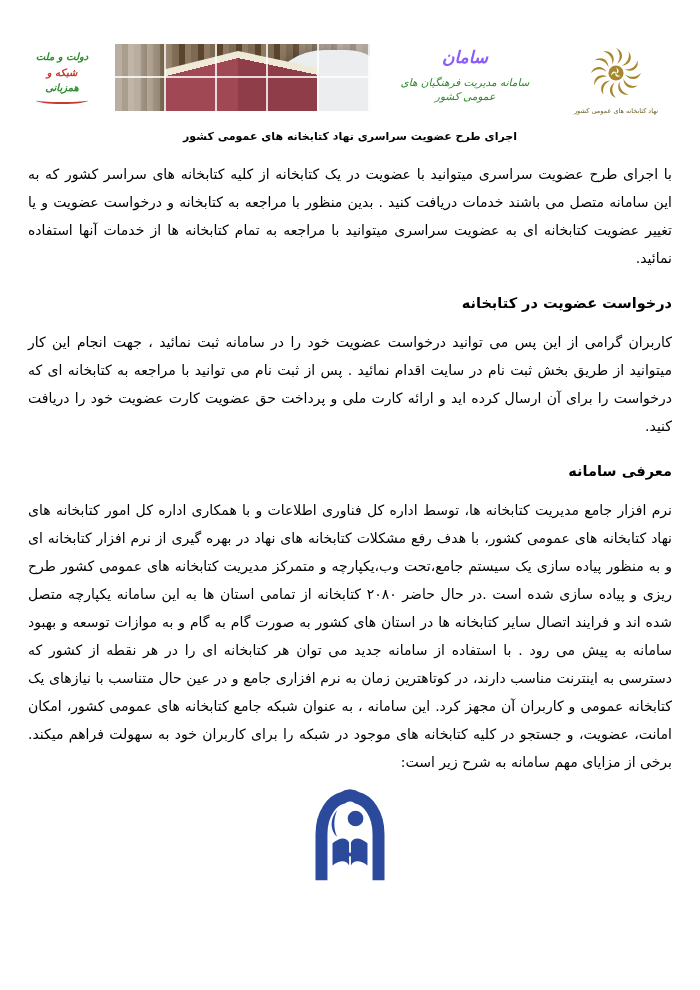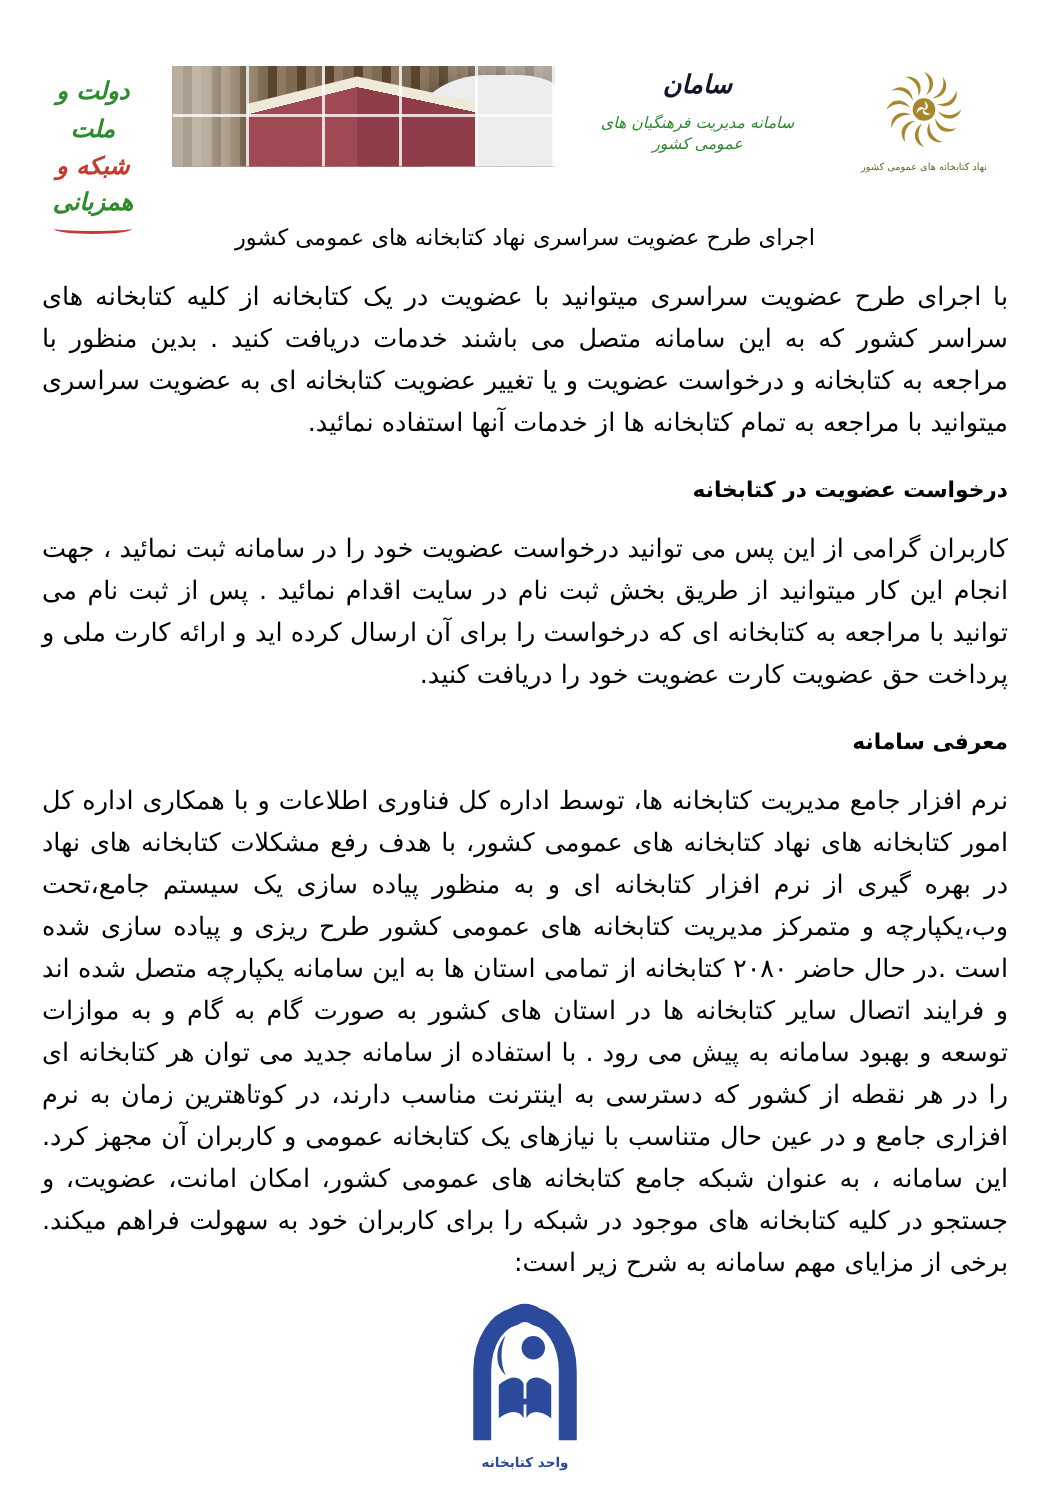--- a/index.html
+++ b/index.html
@@ -7,21 +7,21 @@
   body { font-family:"DejaVu Sans", sans-serif; color:#000; }
   .page { width:700px; height:990px; margin:0 auto; background:#fff; direction:rtl; overflow:hidden; position:relative; }
 
   
   .header { display:flex; align-items:flex-start; justify-content:space-between; padding:44px 28px 0; height:118px; }
 
   .foundation { width:112px; text-align:center; }
   .foundation .caption { font-size:6.5px; color:#6b632a; margin-top:1px; letter-spacing:.3px; }
 
   .saman { width:152px; text-align:center; padding-top:3px; }
-  .saman .name { color:#0f172a; font-weight:bold; font-style:italic; font-size:17px; }
+  .saman .name { color:#8b5cf6; font-weight:bold; font-style:italic; font-size:17px; }
   .saman .subtitle { color:#2e8b2e; font-style:italic; font-size:10.5px; margin-top:9px; line-height:1.3; }
 
   .photo { position:relative; width:255px; height:67px; overflow:hidden; background:#6d5a42; }
   .ph-shelves { position:absolute; inset:0;
     background:
       linear-gradient(90deg, rgba(234,230,224,.55) 0 9%, rgba(0,0,0,0) 24% 68%, rgba(238,238,240,.45) 86% 100%),
       repeating-linear-gradient(90deg, #7d6a52 0 7px, #5a452c 7px 13px, #8d7961 13px 19px);
   }
   .ph-sleeve { position:absolute; right:-14px; top:6px; width:108px; height:78px; background:#ecedee; border-radius:45% 35% 30% 45%; box-shadow:-8px 0 10px rgba(0,0,0,.18); }
   .ph-hand { position:absolute; right:80px; top:28px; width:72px; height:25px; background:#b1805a; border-radius:14px; transform:rotate(-8deg); }
@@ -29,30 +29,30 @@
   .bk-left { position:absolute; left:0; top:7px; width:73px; height:60px; transform:skewY(-14deg); transform-origin:right top;
     background:linear-gradient(180deg,#efe9d8 0 7px, #a04854 7px); }
   .bk-right { position:absolute; right:0; top:7px; width:79px; height:60px; transform:skewY(12deg); transform-origin:left top;
     background:linear-gradient(180deg,#efe9d8 0 7px, #8e3d49 7px); }
   .ph-grid { position:absolute; inset:0;
     background:
       linear-gradient(0deg, transparent 0 49%, rgba(255,255,255,.8) 49% 52%, transparent 52%),
       repeating-linear-gradient(90deg, transparent 0 49px, rgba(255,255,255,.8) 49px 51px);
   }
 
-  .slogan { width:68px; text-align:center; font-weight:bold; font-style:italic; font-size:16px; line-height:1.55; padding-top:5px; }
+  .slogan { width:68px; text-align:center; font-weight:bold; font-style:italic; font-size:10px; line-height:1.55; padding-top:5px; }
   .slogan .l1 { color:#2e8b2e; }
   .slogan .l2 { color:#c43a2e; }
   .slogan .l3 { color:#2e8b2e; }
   .slogan .swoosh { width:52px; height:7px; border-bottom:2.5px solid #c43a2e; border-radius:0 0 60% 60%; margin:1px auto 0; }
 
   
   .content { padding:0 28px; }
-  .doc-title { text-align:center; font-weight:normal; font-size:15px; margin-top:31px; }
-  .body-p { font-size:17px; line-height:28px; text-align:justify; margin-top:17px; }
+  .doc-title { text-align:center; font-weight:bold; font-size:11px; margin-top:12px; }
+  .body-p { font-size:14px; line-height:28px; text-align:justify; margin-top:17px; }
   .sec-h { font-size:14.5px; font-weight:bold; margin-top:23px; }
 
   .cta { text-align:center; font-weight:bold; font-size:14.5px; margin-top:36px; }
   .cta .url { font-family:"Liberation Serif", serif; font-weight:normal; color:#1b5cb0; text-decoration:underline;
     font-size:15px; margin:0 6px; direction:ltr; unicode-bidi:embed; display:inline-block; cursor:pointer; }
 
   
   .footer { text-align:center; margin-top:12px; }
   .footer .uni { color:#2b4a9b; font-weight:bold; font-size:12.5px; margin-top:5px; }
   .footer .campus { color:#2b4a9b; font-weight:bold; font-size:9px; margin-top:5px; }
@@ -136,17 +136,16 @@
 
     <div class="footer">
       <svg viewBox="0 0 100 104" width="92" height="96">
         <path d="M19,100 V50 C19,27 31,13 42,10.5 Q50,5 58,10.5 C69,13 81,27 81,50 V100" fill="none" stroke="#2b4a9b" stroke-width="13"></path>
         <circle cx="56" cy="33" r="8.5" fill="#2b4a9b"></circle>
         <path d="M36,24 C28,33 28,46 36,53 C32,44 32,33 36,24 Z" fill="#2b4a9b"></path>
         <path d="M31,60 C39,53 46,53 49,59 L49,84 C46,78 39,78 31,84 Z" fill="#2b4a9b"></path>
         <path d="M69,60 C61,53 54,53 51,59 L51,84 C54,78 61,78 69,84 Z" fill="#2b4a9b"></path>
         <circle cx="50" cy="72" r="2.2" fill="#2b4a9b"></circle>
       </svg>
-      <div class="unit">واحد کتابخانه</div>
     </div>
 
   </div>
 </div>
 
 </body></html>

